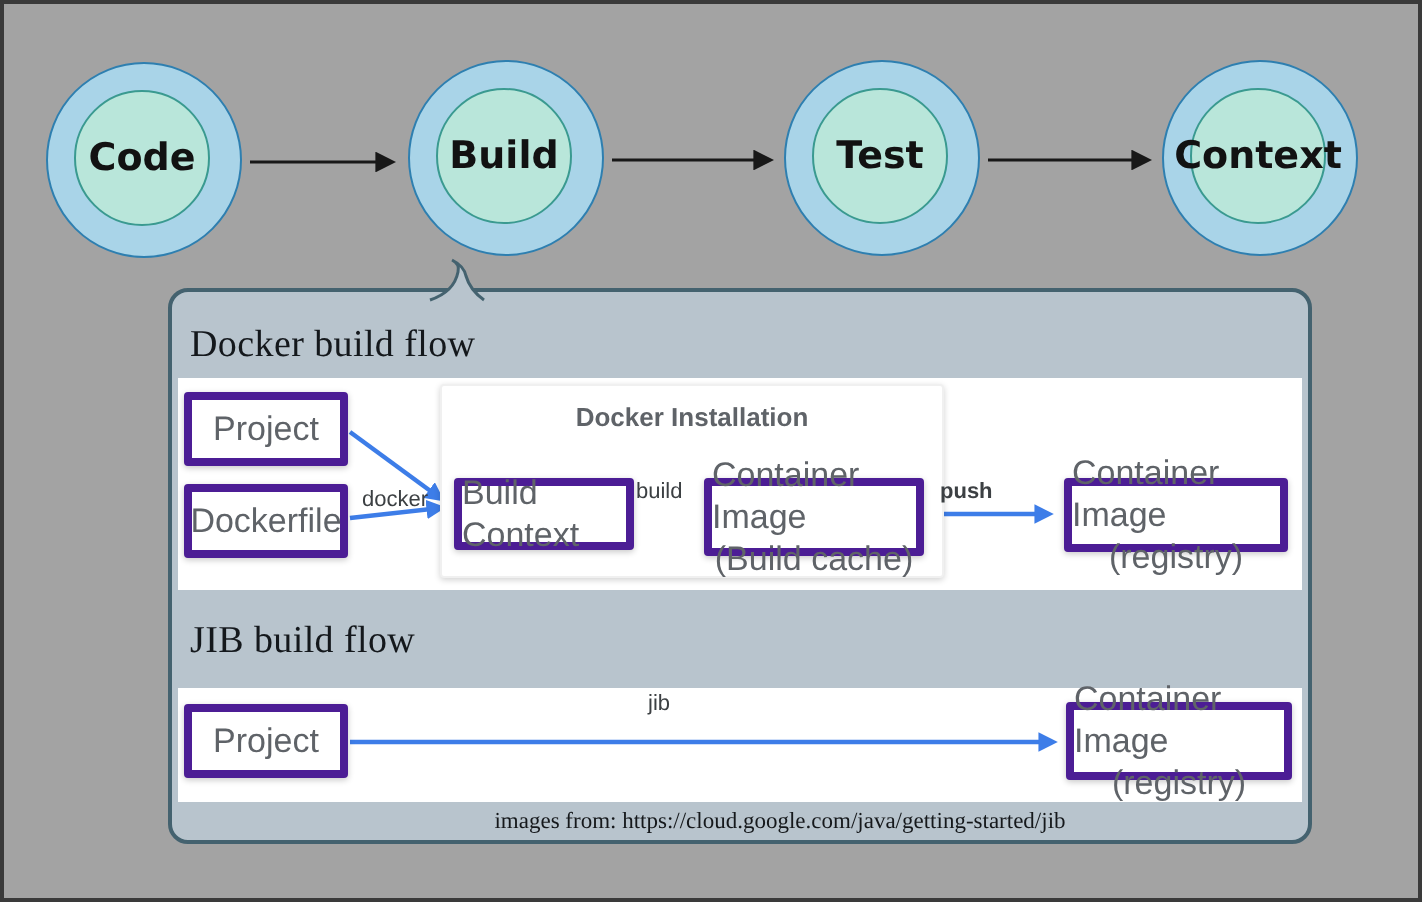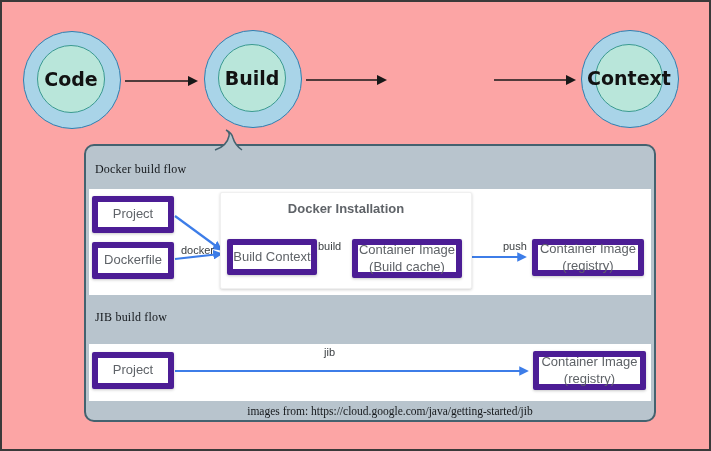--- a/index.html
+++ b/index.html
@@ -1,50 +1,50 @@
 <!DOCTYPE html>
 <html><head>
 <meta charset="utf-8">
 <style>
   html,body{margin:0;padding:0;background:#e9e9e9;}
   *{box-sizing:border-box;}
   .canvas{
     position:relative;width:711px;height:451px;
-    background:#fca5a5;border:2px solid #3a3a3a;overflow:hidden;
+    background:#a3a3a3;border:2px solid #3a3a3a;overflow:hidden;
     font-family:"Liberation Sans",sans-serif;
   }
   
   .stage{position:absolute;width:98px;height:98px;border-radius:50%;
     background:#a9d4e8;border:1.5px solid #2e7fb0;z-index:2;}
   .stage .inner{position:absolute;left:13px;top:13px;width:68px;height:68px;
     border-radius:50%;background:#b9e6da;border:1.5px solid #3a9a90;
     display:flex;align-items:center;justify-content:center;}
   .stage .lbl{font-family:"DejaVu Sans",sans-serif;font-weight:bold;
     font-size:19px;color:#121212;white-space:nowrap;}
   .stage-code{left:21px;top:29px;}
   .stage-build{left:202px;top:28px;}
   .stage-test{left:390px;top:28px;}
   .stage-deploy{left:579px;top:28px;}
   .top-arrows{position:absolute;left:0;top:0;pointer-events:none;z-index:1;}
   
   .panel{position:absolute;left:82px;top:142px;width:572px;height:278px;
     background:#b8c4cd;border:2px solid #44626f;border-radius:10px;z-index:4;}
   .tail{position:absolute;left:203px;top:126px;z-index:5;}
   .sec-title{position:absolute;left:9px;font-family:"Liberation Serif",serif;
-    font-size:12px;color:#14181c;letter-spacing:.2px;}
+    font-size:19px;color:#14181c;letter-spacing:.2px;}
   .sec-title.t1{top:16px;}
   .sec-title.t2{top:164px;}
   .band{position:absolute;left:3px;width:562px;background:#ffffff;}
   .band1{top:43px;height:106px;}
   .band2{top:198px;height:57px;}
   .flow-svg{position:absolute;left:0;top:0;pointer-events:none;}
-  .node{position:absolute;background:#fff;border:6px solid #4c1d95;border-radius:2px;
+  .node{position:absolute;background:#fff;border:4px solid #4c1d95;border-radius:2px;
     box-shadow:0 1px 3px rgba(0,0,0,.22);display:flex;flex-direction:column;
-    align-items:center;justify-content:center;color:#5f6368;font-size:13px;
-    line-height:1.25;text-align:right;z-index:2;}
+    align-items:center;justify-content:center;color:#5f6368;font-size:17px;
+    line-height:1.25;text-align:left;z-index:2;}
   .container-node{position:absolute;background:#fff;border:1px solid #f0f0f0;
     border-radius:2px;box-shadow:0 1px 3px rgba(0,0,0,.18);z-index:1;}
   .container-node .cap{position:absolute;top:8px;left:0;width:100%;text-align:center;
     color:#5f6368;font-size:13px;font-weight:bold;}
   .edge-lbl{position:absolute;color:#3c4043;font-size:11px;text-align:left;z-index:3;}
   .footer{position:absolute;left:0;bottom:3px;width:100%;text-align:center;
     font-family:"Liberation Serif",serif;font-size:11.5px;color:#15181b;padding-left:40px;}
 </style>
 </head>
 <body>
@@ -63,20 +63,25 @@
   </svg>
 
   <div class="stage stage-code">
     <div class="inner">
       <span class="lbl">Code</span>
     </div>
   </div>
   <div class="stage stage-build">
     <div class="inner">
       <span class="lbl">Build</span>
+    </div>
+  </div>
+  <div class="stage stage-test">
+    <div class="inner">
+      <span class="lbl">Test</span>
     </div>
   </div>
   <div class="stage stage-deploy">
     <div class="inner">
       <span class="lbl">Context</span>
     </div>
   </div>
 
   <svg class="top-arrows" width="711" height="150">
     <line x1="123" y1="79" x2="194" y2="79" stroke="#181818" stroke-width="1.6" marker-end="url(#mk-black)"></line>
@@ -113,21 +118,21 @@
         <span>Container Image</span>
         <span>(Build cache)</span>
       </div>
       <div class="node" style="left:443px;top:50px;width:112px;height:37px;">
         <span>Container Image</span>
         <span>(registry)</span>
       </div>
 
       <span class="edge-lbl" style="left:92px;top:55px;width:36px;">docker</span>
       <span class="edge-lbl" style="left:229px;top:51px;width:32px;">build</span>
-      <span class="edge-lbl" style="left:414px;top:51px;width:34px;">push</span>
+      <span class="edge-lbl" style="left:381px;top:51px;width:34px;font-weight:bold;">push</span>
     </div>
 
     <div class="sec-title t2">JIB build flow</div>
 
     <div class="band band2">
       <svg class="flow-svg" width="562" height="57">
         <line x1="86" y1="27" x2="437" y2="27" stroke="#3d7de8" stroke-width="2.2" marker-end="url(#mk-blue)"></line>
       </svg>
       <div class="node" style="left:3px;top:8px;width:82px;height:37px;">
         <span>Project</span>

